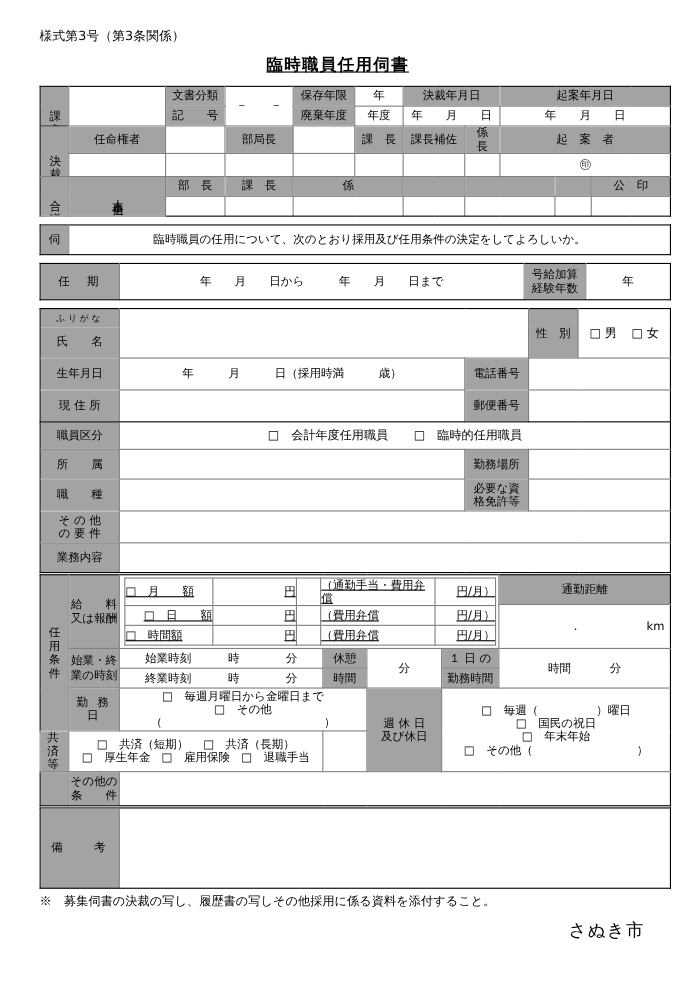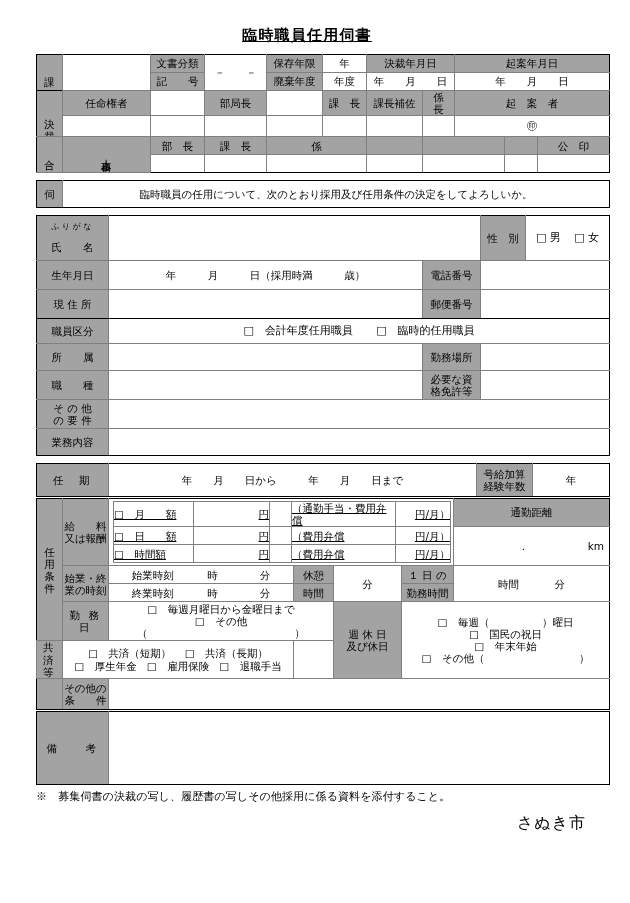--- a/index.html
+++ b/index.html
@@ -100,20 +100,21 @@
     align-items: center;
     justify-content: space-between;
     padding: 0 5px;
   }
 </style>
 </head>
 <body>
 
 <div class="page">
 
+  <div class="form-no">様式第3号（第3条関係）</div>
   <div class="doc-title">臨時職員任用伺書</div>
 
   <table class="frm">
     <colgroup>
       <col style="width:26px">
         <col style="width:88px">
         <col style="width:54px">
       <col style="width:62px">
         <col style="width:56px">
         <col style="width:44px">
@@ -210,20 +211,40 @@
         <tr>
       <td class="hd thick-t thick-l thick-b" style="height:26px">伺</td>
       <td class="left thick-t thick-r thick-b">臨時職員の任用について、次のとおり採用及び任用条件の決定をしてよろしいか。</td>
     </tr>
   </tbody>
     </table>
 
   <table class="frm" style="margin-top:7px">
     <colgroup>
       <col style="width:72px">
+        <col style="width:368px">
+        <col style="width:56px">
+        <col style="width:77px">
+    </colgroup>
+    <tbody>
+        <tr>
+      <td class="hd thick-t thick-l thick-b sp1" style="height:32px">任　期</td>
+      <td class="thick-t thick-b">年　　月　　日から　　　年　　月　　日まで</td>
+      <td class="hd thick-t thick-b two-line">
+        <span>号給加算</span><br>
+        <span>経験年数</span>
+      </td>
+      <td class="thick-t thick-b thick-r right">年</td>
+    </tr>
+  </tbody>
+    </table>
+
+  <table class="frm" style="margin-top:7px">
+    <colgroup>
+      <col style="width:72px">
         <col style="width:314px">
         <col style="width:58px">
       <col style="width:45px">
         <col style="width:84px">
     </colgroup>
 
     <tbody>
         <tr>
       <td class="hd thick-t thick-l nb-b" style="height:13px">
         <span style="font-size:8px;letter-spacing:2.5px">ふりがな</span>
@@ -285,40 +306,20 @@
       <td class="hd thick-l two-line" style="height:28px">
         <span>そ の 他</span><br>
         <span>の 要 件</span>
       </td>
       <td class="thick-r" colspan="4"></td>
     </tr>
 
     <tr>
       <td class="hd thick-l thick-b" style="height:26px">業務内容</td>
       <td class="thick-r thick-b" colspan="4"></td>
-    </tr>
-  </tbody>
-    </table>
-
-  <table class="frm" style="margin-top:7px">
-    <colgroup>
-      <col style="width:72px">
-        <col style="width:368px">
-        <col style="width:56px">
-        <col style="width:77px">
-    </colgroup>
-    <tbody>
-        <tr>
-      <td class="hd thick-t thick-l thick-b sp1" style="height:32px">任　期</td>
-      <td class="thick-t thick-b">年　　月　　日から　　　年　　月　　日まで</td>
-      <td class="hd thick-t thick-b two-line">
-        <span>号給加算</span><br>
-        <span>経験年数</span>
-      </td>
-      <td class="thick-t thick-b thick-r right">年</td>
     </tr>
   </tbody>
     </table>
 
   <table class="frm" style="margin-top:1px">
     <colgroup>
       <col style="width:26px">
         <col style="width:46px">
         <col style="width:185px">
       <col style="width:40px">
@@ -350,21 +351,21 @@
               </colgroup>
           <tbody>
                 <tr>
             <td class="left" style="text-align:left">□　月　　額</td>
             <td style="text-align:right">円</td>
             <td></td>
             <td style="text-align:left">（通勤手当・費用弁償</td>
             <td style="text-align:right">円/月）</td>
           </tr>
           <tr>
-            <td style="text-align:left">□　日　　額</td>
+            <td style="text-align:right">□　日　　額</td>
             <td style="text-align:right">円</td>
             <td></td>
             <td style="text-align:left">（費用弁償</td>
             <td style="text-align:right">円/月）</td>
           </tr>
           <tr>
             <td style="text-align:left">□　時間額</td>
             <td style="text-align:right">円</td>
             <td></td>
             <td style="text-align:left">（費用弁償</td>

